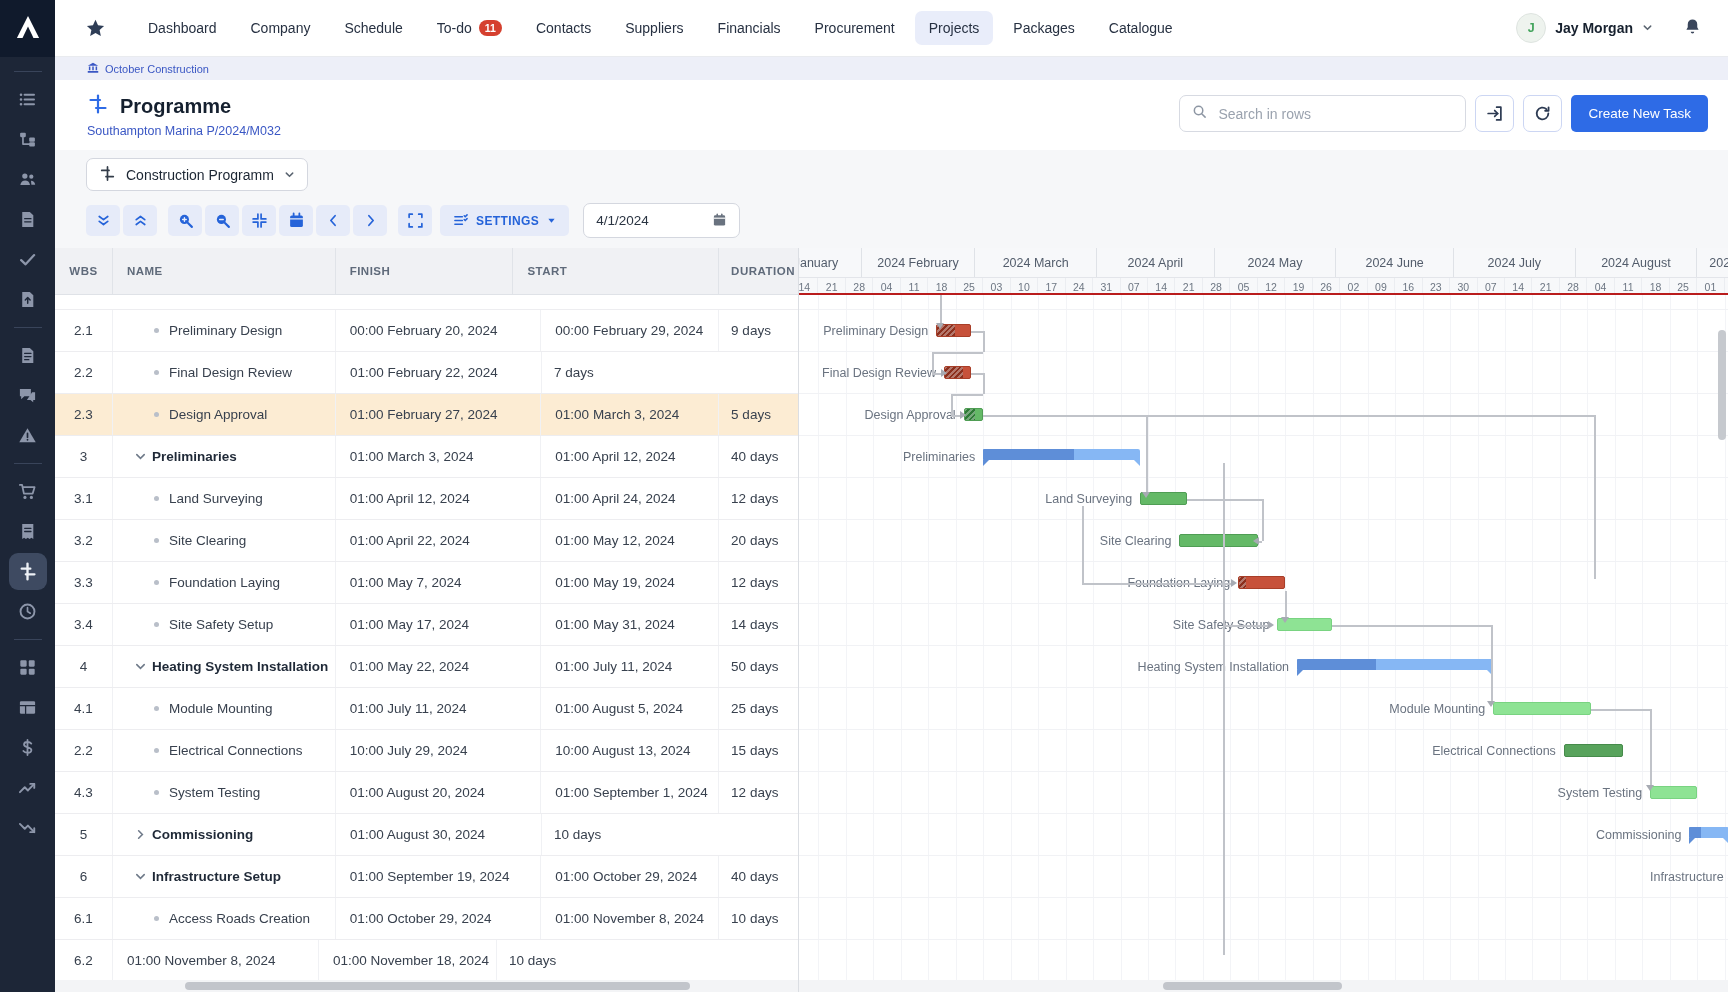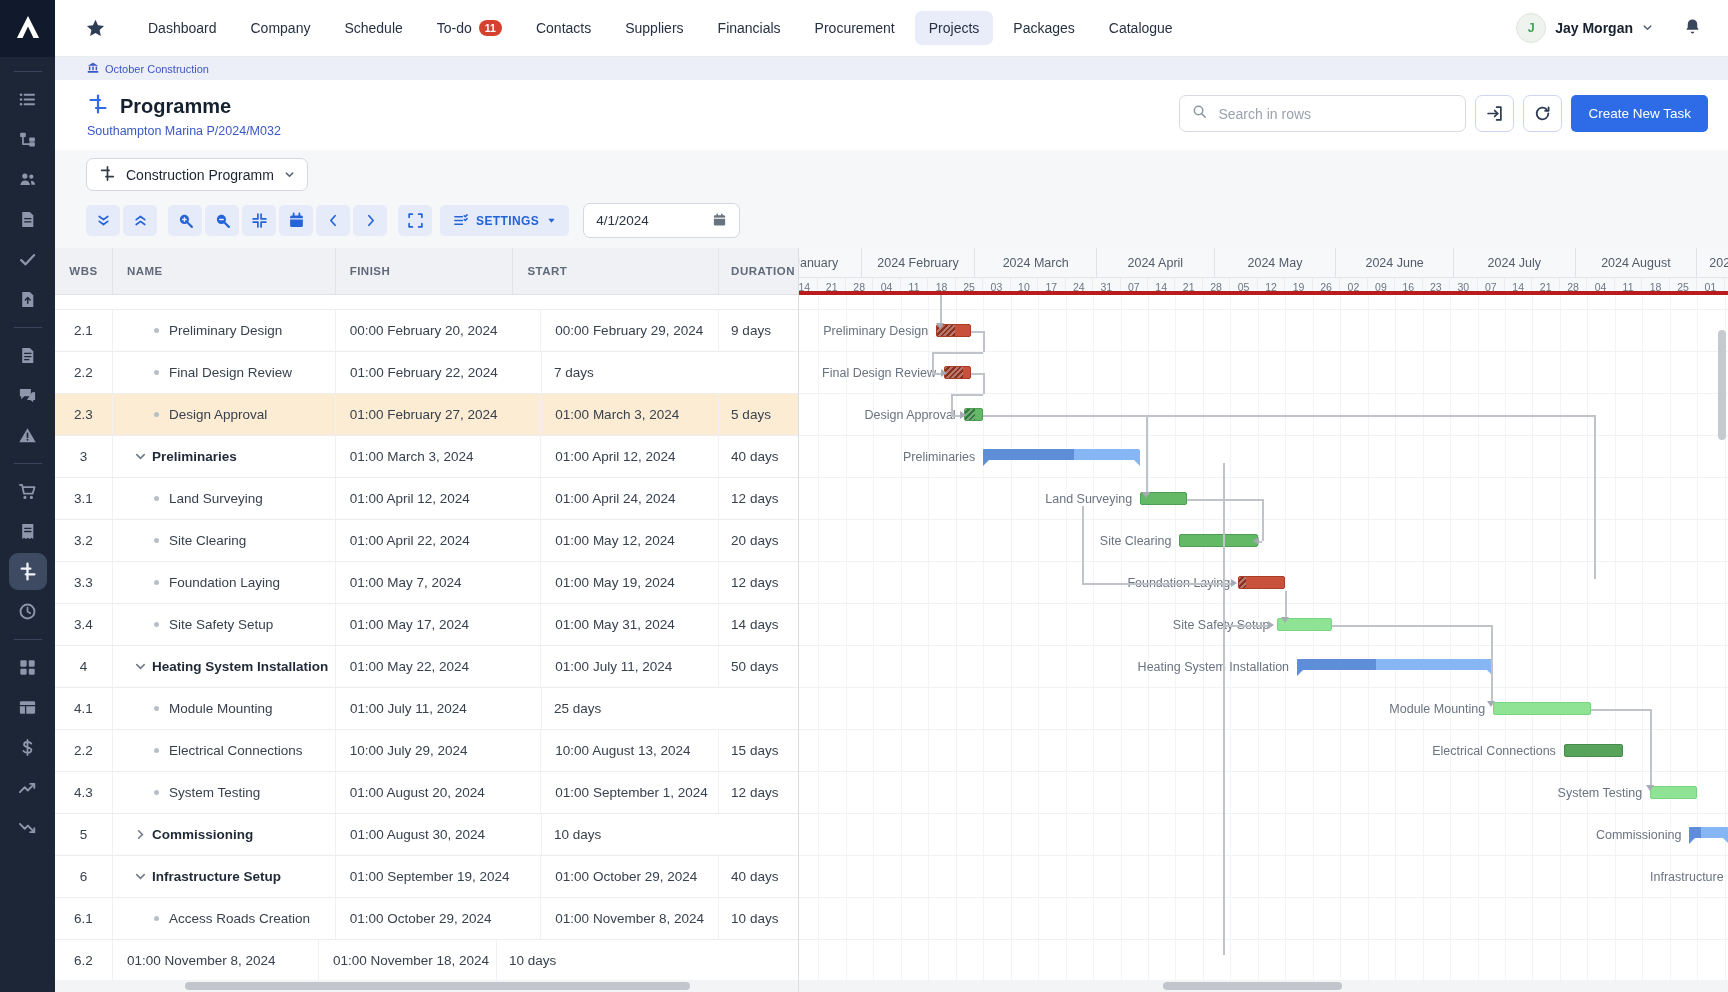--- a/index.html
+++ b/index.html
@@ -61,21 +61,21 @@
   .trow.hl{background:#fcecd3;}
   .td{display:flex;align-items:center;overflow:hidden;white-space:nowrap;}
   .td.cn,.td.cs,.td.cf,.td.cd{border-left:1px solid #f0f1f4;}
   .dot{width:5px;height:5px;border-radius:50%;background:#b9bfc9;margin:0 10px 0 27px;flex:0 0 auto;}
   .caret{margin:0 5px 0 7px;color:#6f7a89;display:flex;align-items:center;flex:0 0 auto;}
   .pname{font-weight:700;color:#1f2937;}
   
   .ganttwrap{flex:1;position:relative;overflow:hidden;}
   .gmonths{position:absolute;left:0;top:0;right:0;height:30px;background:#f7f8fa;border-bottom:1px solid #e3e5ea;overflow:hidden;}
   .gm{position:absolute;top:0;height:30px;border-right:1px solid #dfe2e7;display:flex;align-items:center;justify-content:center;font-size:12.5px;color:#525c6b;}
-  .gticks{position:absolute;left:0;top:30px;right:0;height:17px;background:#f7f8fa;border-bottom:4px solid #b91c1c;overflow:hidden;}
+  .gticks{position:absolute;left:0;top:30px;right:0;height:17px;background:#f7f8fa;border-bottom:2px solid #b91c1c;overflow:hidden;}
   .gt{position:absolute;top:0;height:17px;border-right:1px solid #ebedf1;display:flex;align-items:center;justify-content:center;font-size:10.5px;color:#6d7683;}
   .gbody{position:absolute;left:0;top:47px;right:0;bottom:0;overflow:hidden;background:#fff;}
   .gvline{position:absolute;top:0;bottom:0;width:1px;background:#f3f4f7;}
   .growline{position:absolute;left:0;right:0;height:0;border-bottom:1px solid #f1f2f5;}
   .bar{position:absolute;height:13px;border-radius:2px;}
   .k-red{background:#c7513a;border:1px solid #a83e28;}
   .k-green{background:#64b967;border:1px solid #4f9d54;}
   .k-lightgreen{background:#8ee394;border:1px solid #79d381;}
   .k-darkgreen{background:#58a35c;border:1px solid #468b4b;}
   .k-summary{background:#86b7f4;height:11px;border:none;border-radius:2px 2px 0 0;}
@@ -596,20 +596,21 @@
           <div class="td cf">01:00 July 11, 2024</div>
           <div class="td cd">50 days</div>
         </div>
         <div class="trow">
           <div class="td cw">4.1</div>
           <div class="td cn">
             <span class="dot"></span>
             <span>Module Mounting</span>
           </div>
           <div class="td cs">01:00 July 11, 2024</div>
+          <div class="td cf">01:00 August 5, 2024</div>
           <div class="td cd">25 days</div>
         </div>
         <div class="trow">
           <div class="td cw">2.2</div>
           <div class="td cn">
             <span class="dot"></span>
             <span>Electrical Connections</span>
           </div>
           <div class="td cs">10:00 July 29, 2024</div>
           <div class="td cf">10:00 August 13, 2024</div>

